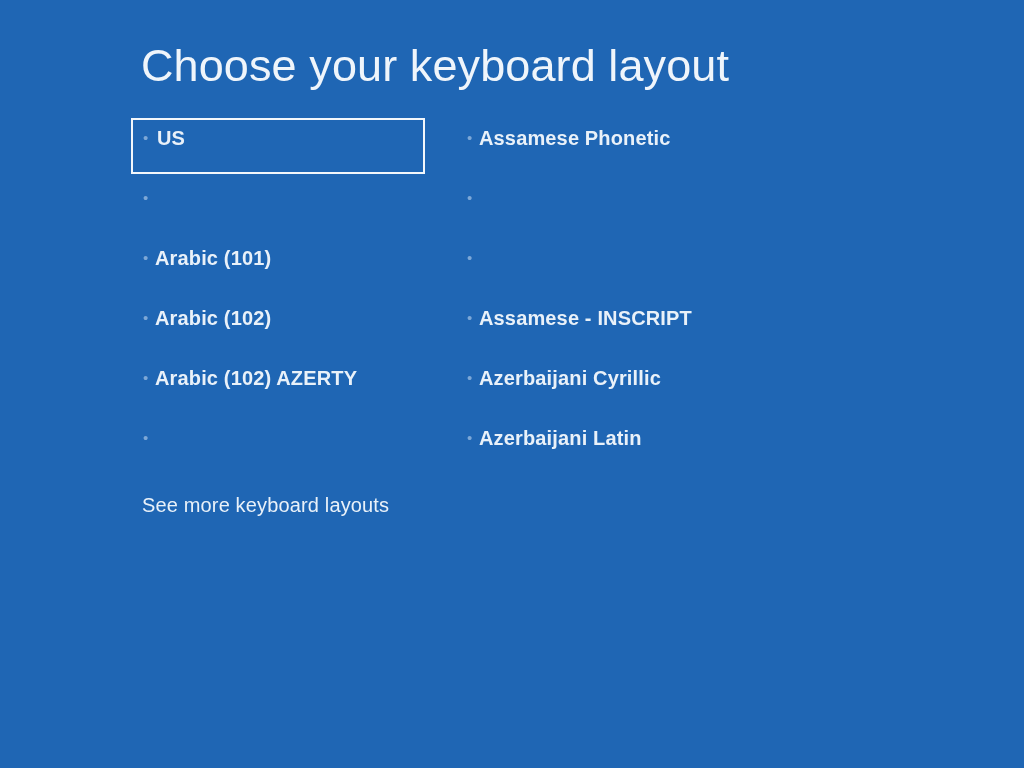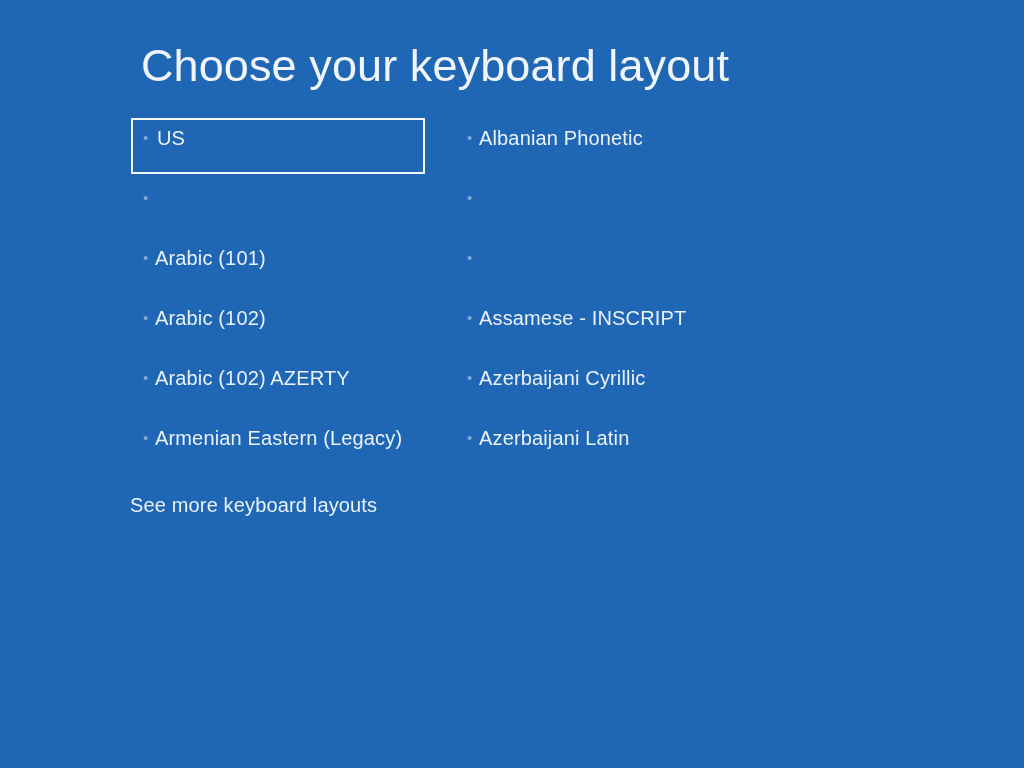--- a/index.html
+++ b/index.html
@@ -69,41 +69,41 @@
     padding-left: 12px;
     box-sizing: border-box;
     font-size: 15px;
     line-height: 24px;
     color: #7ca7d6;
   }
 
   .layout-item .label {
     flex: 1 1 auto;
     font-size: 20px;
-    font-weight: 400;
+    font-weight: 700;
     line-height: 24px;
     color: #e9f1f9;
     letter-spacing: 0.15px;
     white-space: nowrap;
   }
 
   
   .layout-item.focused {
     border: 2px solid #f2f7fc;
     height: 56px;
     padding-top: 6px;
     margin-bottom: 4px;
     width: 294px;
   }
   .layout-item.focused .bullet { padding-left: 10px; }
 
   
   .see-more-link {
     position: absolute;
-    left: 130px;
+    left: 142px;
     top: 492px;
     font-size: 20px;
     font-weight: 300;
     line-height: 26px;
     color: #e9f1f9;
     letter-spacing: 0.15px;
     white-space: nowrap;
     cursor: pointer;
   }
 </style>
@@ -137,30 +137,29 @@
         <span class="label">Arabic (102)</span>
       </div>
 
       <div class="layout-item">
         <span class="bullet">•</span>
         <span class="label">Arabic (102) AZERTY</span>
       </div>
 
       <div class="layout-item">
         <span class="bullet">•</span>
-        <span class="label">Armenian Eastern (Legacy)</span>
       </div>
 
     </div>
 
     <div class="layout-column col-right">
 
       <div class="layout-item">
         <span class="bullet">•</span>
-        <span class="label">Albanian Phonetic</span>
+        <span class="label">Assamese Phonetic</span>
       </div>
 
       <div class="layout-item">
         <span class="bullet">•</span>
       </div>
 
       <div class="layout-item">
         <span class="bullet">•</span>
       </div>
 

